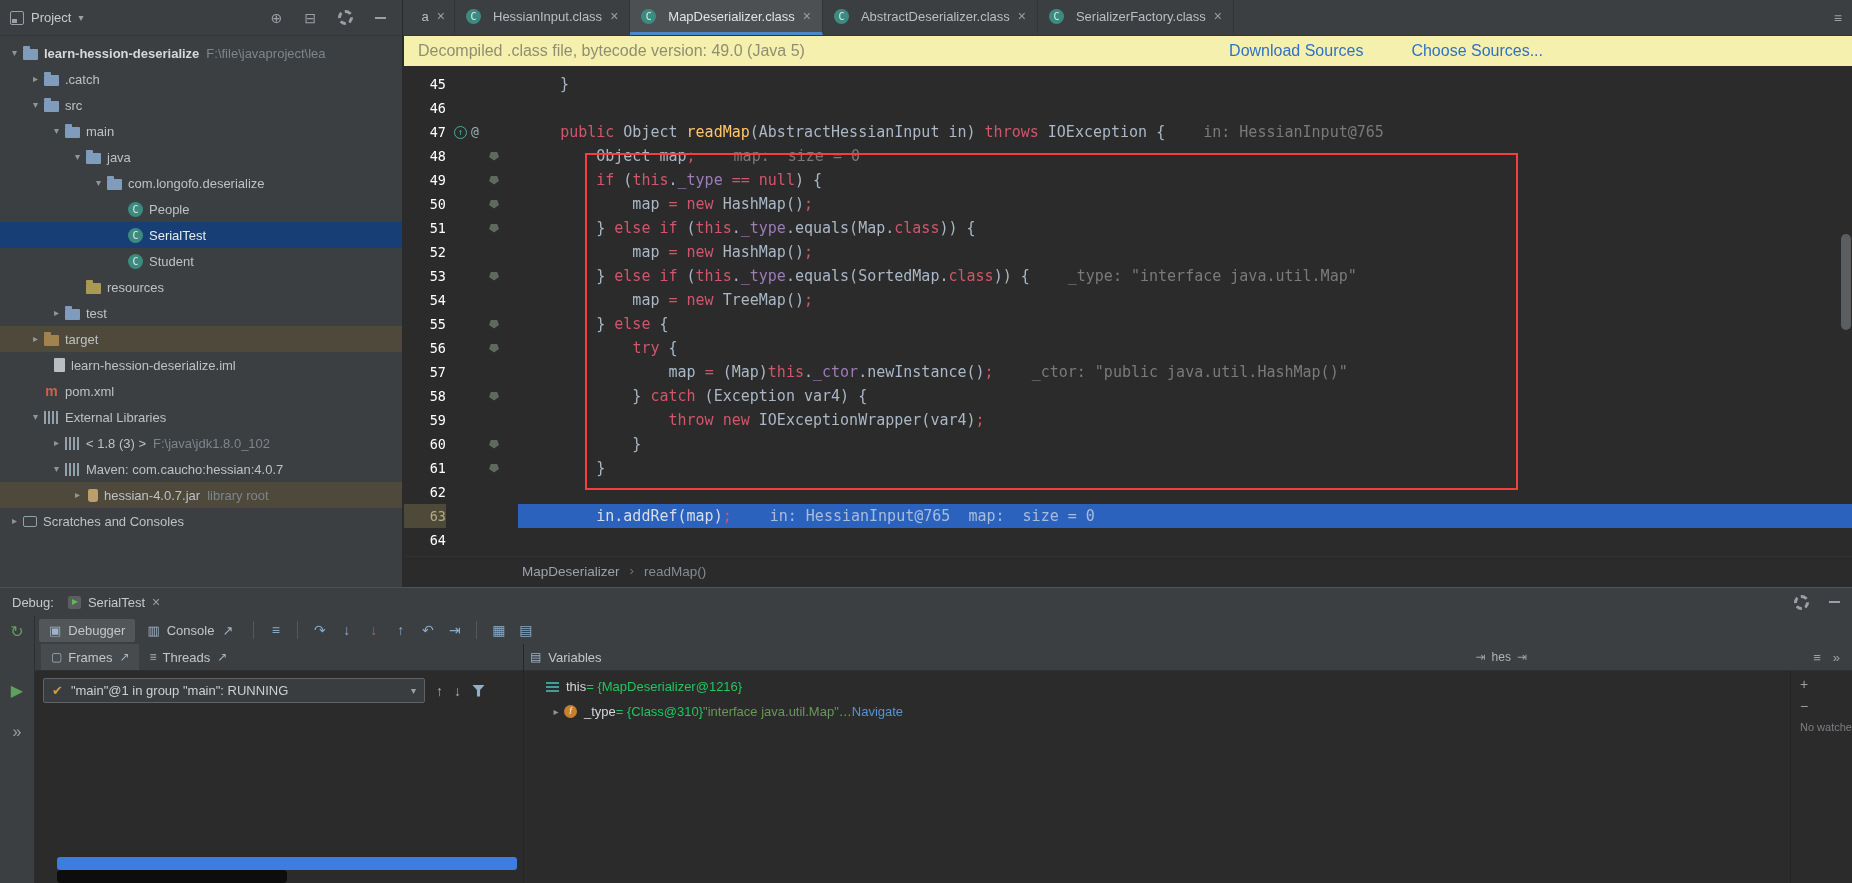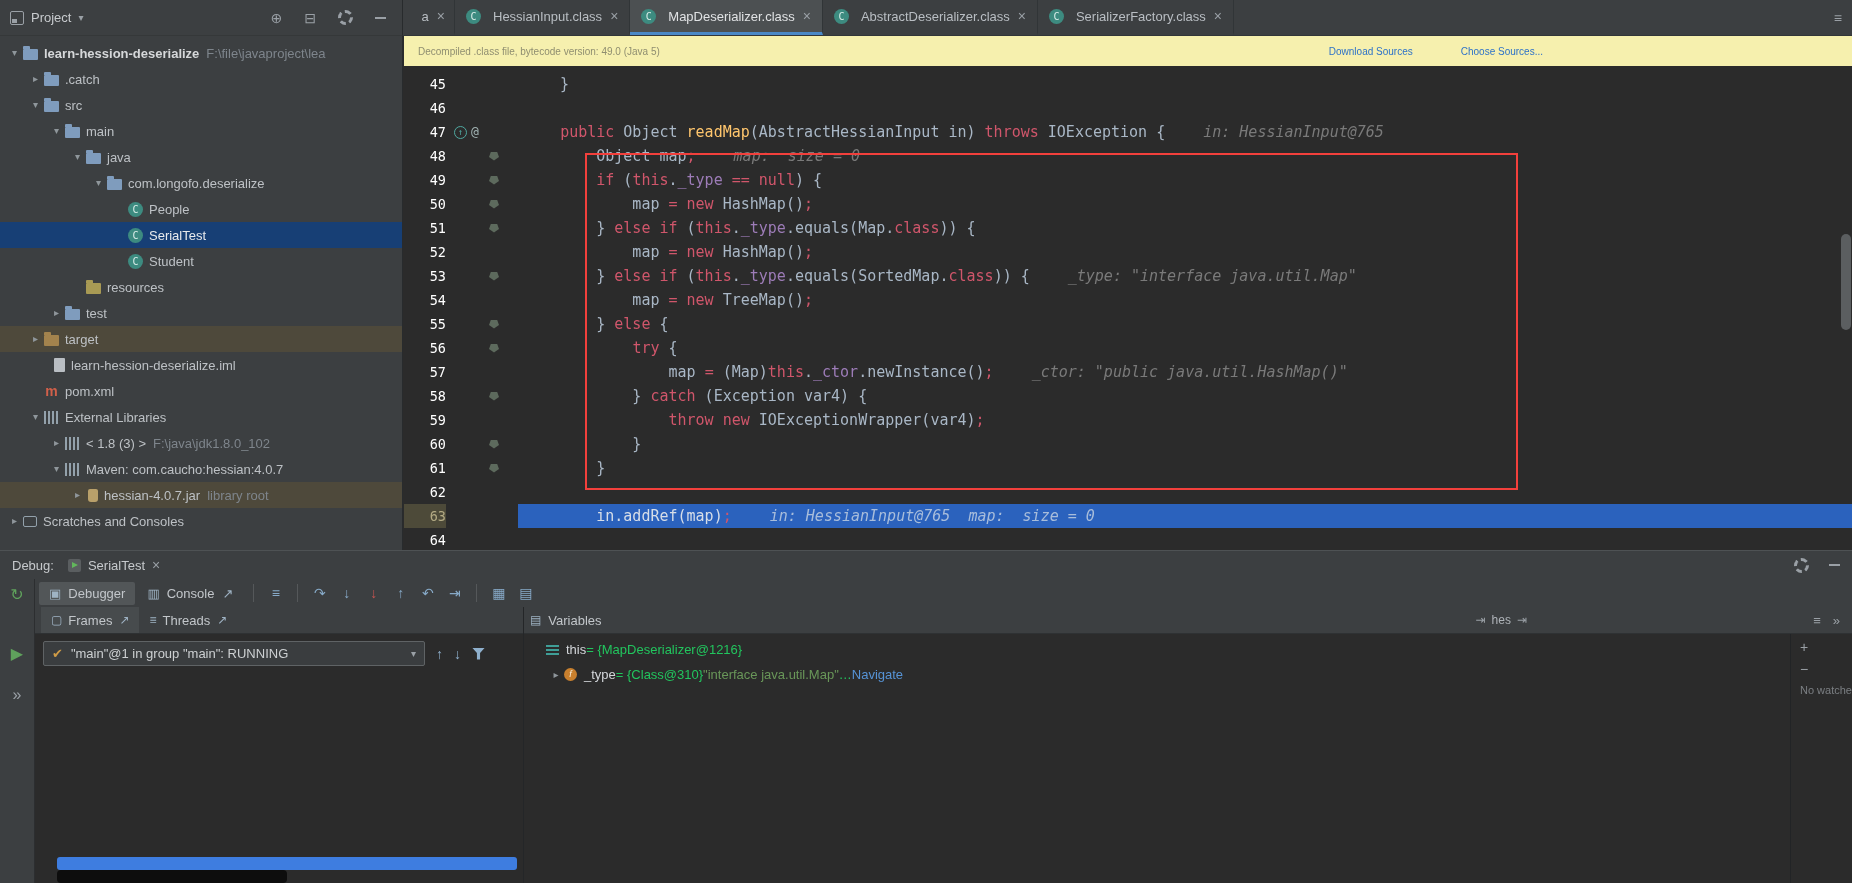--- a/index.html
+++ b/index.html
@@ -48,52 +48,52 @@
   .ic-file{width:11px;height:14px;background:#b9bec3;border-radius:1px;margin-left:2px;}
   .ic-lib{width:15px;height:13px;background:repeating-linear-gradient(90deg,#93a1ab 0 2px,transparent 2px 4px);margin-top:1px;}
   .ic-jar{width:10px;height:13px;background:#b9a06a;border-radius:2px 2px 3px 3px;margin-left:2px;}
   .ic-scratch{width:14px;height:11px;border:1px solid #93a1ab;border-radius:2px;box-sizing:border-box;}
   .tlabel.bold{font-weight:bold;color:#d6d8da;}
   .tsuffix{color:#7e858c;margin-left:7px;}
   .hthumb{position:absolute;bottom:3px;left:2px;width:282px;height:8px;background:#595d5f;border-radius:4px;}
 
   
   #editor{position:absolute;left:404px;top:36px;right:0;bottom:282px;background:#2b2b2b;}
-  #banner{height:30px;background:#f6f0ae;display:flex;align-items:center;padding:0 14px;font-size:10px;color:#8f8e70;}
+  #banner{height:30px;background:#f6f0ae;display:flex;align-items:center;padding:0 14px;font-size:16px;color:#8f8e70;}
   .blinks{margin-left:auto;margin-right:295px;display:flex;gap:48px;}
   .blinks span{color:#2d72c8;cursor:pointer;}
   #code{position:absolute;top:30px;left:0;right:0;bottom:28px;overflow:hidden;font-family:"DejaVu Sans Mono",monospace;}
   #code-lines{padding-top:6px;}
   .code-line{height:24px;line-height:24px;display:flex;font-size:15px;color:#a9b7c6;}
   .gutter{width:114px;flex:none;display:flex;align-items:center;background:#2b2b2b;}
   .lnum{width:42px;text-align:right;color:#ffffff;font-size:13.5px;display:inline-block;}
   .gslot1{width:38px;padding-left:8px;display:flex;align-items:center;box-sizing:border-box;}
   .gslot2{width:20px;display:flex;justify-content:center;align-items:center;}
   .ltext{white-space:pre;padding-left:6px;flex:1;}
   .code-line.cur{background:#2b62bd;color:#d7dee8;}
   .code-line.cur .lnum{background:#4d4a39;color:#b3aa84;}
   .tok-kw{color:#d0566b;}
   .tok-fld{color:#9d7cb8;}
   .tok-mth{color:#ffc66d;}
-  .hint{color:#7a7a7a;font-style:italic;margin-left:38px;}
+  .hint{color:#7a7a7a;margin-left:38px;}
   .cur .hint{color:#a8bddb;}
   .pent{width:10px;height:9px;background:#5d6a5d;clip-path:polygon(50% 100%,100% 60%,80% 0,20% 0,0 60%);}
   .ovic{width:13px;height:13px;border:1px solid #4fa8a0;border-radius:50%;color:#4fa8a0;font-size:9px;
     line-height:11px;text-align:center;box-sizing:border-box;}
   .atic{color:#9fb0b0;margin-left:4px;font-size:13px;}
   .vthumb{position:absolute;right:1px;top:168px;width:10px;height:96px;background:#5b5e60;border-radius:5px;}
   #crumbs{position:absolute;left:0;right:0;bottom:16px;height:28px;display:flex;align-items:center;
     padding-left:118px;color:#9aa2ab;font-size:13.5px;background:#2b2b2b;border-top:1px solid #303234;gap:10px;}
   .crumb.dim{color:#848b93;}
   .csep{color:#6f767d;}
   #redbox{position:absolute;left:585px;top:153px;width:933px;height:337px;border:2px solid #f3403c;
     z-index:40;pointer-events:none;box-sizing:border-box;}
 
   
-  #debug{position:absolute;left:0;right:0;bottom:0;height:333px;background:#3c3f41;
+  #debug{position:absolute;left:0;right:0;bottom:0;height:296px;background:#3c3f41;
     border-top:1px solid #4e5254;box-sizing:border-box;}
   #dhead{height:28px;display:flex;align-items:center;padding:0 12px;gap:14px;color:#c6c9cc;}
   .dsession{display:flex;align-items:center;gap:7px;}
   .ic-runclass{width:13px;height:13px;background:#5a5e60;border-radius:2px;position:relative;}
   .ic-runclass::after{content:"";position:absolute;left:4px;top:3px;border-left:6px solid #62b75c;
     border-top:3.5px solid transparent;border-bottom:3.5px solid transparent;}
   .tclose{color:#9aa0a6;font-size:14px;}
   .dhead-right{margin-left:auto;display:flex;gap:20px;align-items:center;}
   #dbody{position:absolute;top:28px;left:0;right:0;bottom:0;display:flex;}
   #dstrip{width:34px;background:#3c3f41;border-right:1px solid #2c2e30;display:flex;flex-direction:column;

